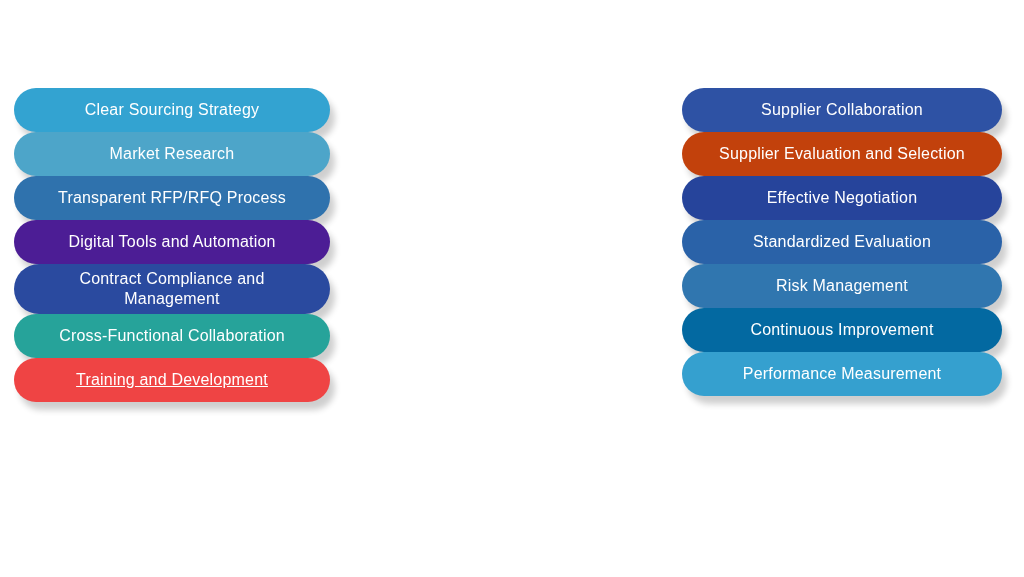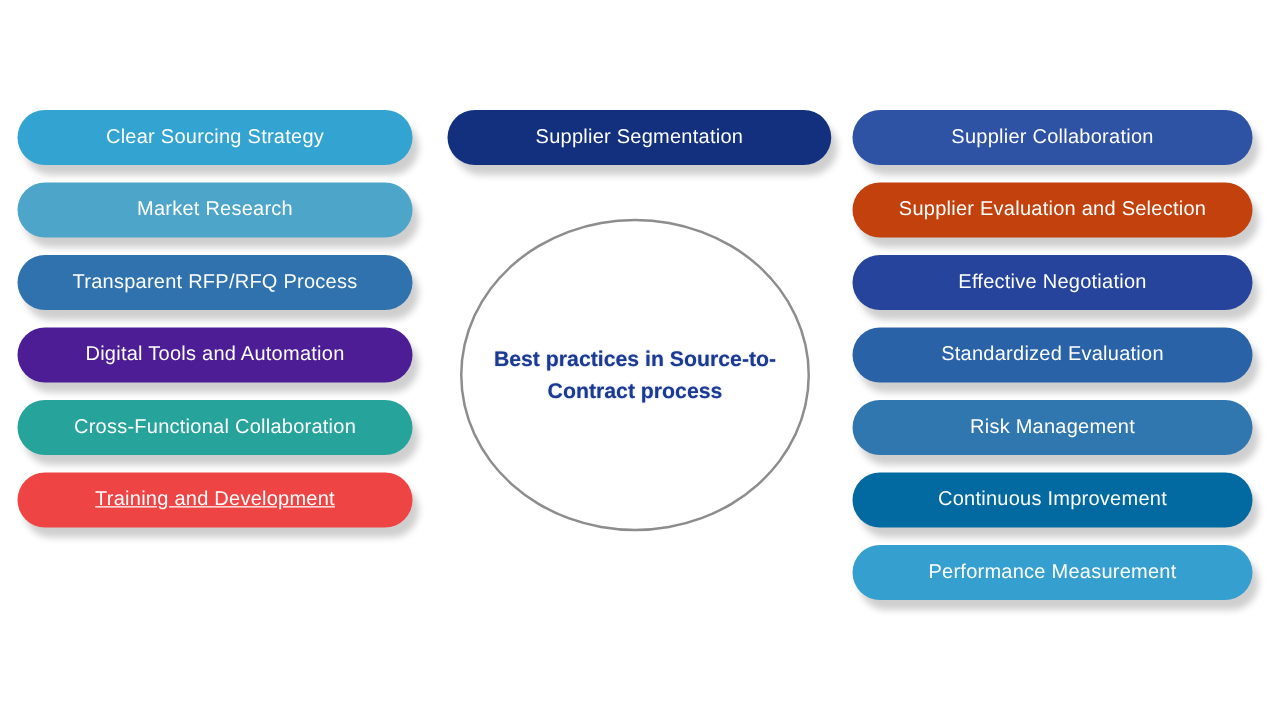--- a/index.html
+++ b/index.html
@@ -13,21 +13,20 @@
     width: 1024px;
     height: 577px;
     background: #ffffff;
     overflow: hidden;
   }
   .pill-column {
     position: absolute;
     top: 88px;
     display: flex;
     flex-direction: column;
-    gap: 14px;
   }
   .pill-column.left  { left: 14px;  width: 316px; }
   .pill-column.right { left: 682px; width: 320px; }
   .pill {
     min-height: 44px;
     border-radius: 26px;
     display: flex;
     align-items: center;
     justify-content: center;
     padding: 5px 24px;
@@ -68,36 +67,36 @@
     line-height: 1.5;
     color: #1b3a94;
     text-shadow: 0 0 1px rgba(27,58,148,0.5);
   }
 </style>
 </head>
 <body>
 
 <div class="stage">
 
-  <div class="pill top-pill" style="background: rgb(18, 48, 126);">
-    <span>Supplier Segmentation</span>
-  </div>
 
   <div class="pill-column left" id="left-column">
       <div class="pill" style="background: rgb(51, 163, 209);">
     <span>Clear Sourcing Strategy</span>
   </div>
       <div class="pill" style="background: rgb(77, 165, 201);">
     <span>Market Research</span>
   </div>
       <div class="pill" style="background: rgb(47, 114, 173); text-align: center;">
     <span>Transparent RFP/RFQ Process</span>
   </div>
       <div class="pill" style="background: #4c1d95;">
     <span>Digital Tools and Automation</span>
+  </div>
+      <div class="pill" style="background: rgb(42, 74, 159);">
+    <span>Contract Compliance and Management</span>
   </div>
       <div class="pill" style="background: rgb(38, 163, 154);">
     <span>Cross-Functional Collaboration</span>
   </div>
       <div class="pill" style="background: #ef4444; text-decoration: underline;">
     <span>Training and Development</span>
   </div>
     </div>
 
   <div class="pill-column right" id="right-column">
@@ -117,17 +116,14 @@
     <span>Risk Management</span>
   </div>
       <div class="pill" style="background: #0369a1;">
     <span>Continuous Improvement</span>
   </div>
       <div class="pill" style="background: rgb(53, 160, 207);">
     <span>Performance Measurement</span>
   </div>
     </div>
 
-  <div class="center-circle" style="border-color: rgb(141, 141, 141);">
-    <div class="center-title" style="color: rgb(27, 58, 148);">Best practices in Source-to-Contract process</div>
-  </div>
 
 </div>
 
 </body></html>

